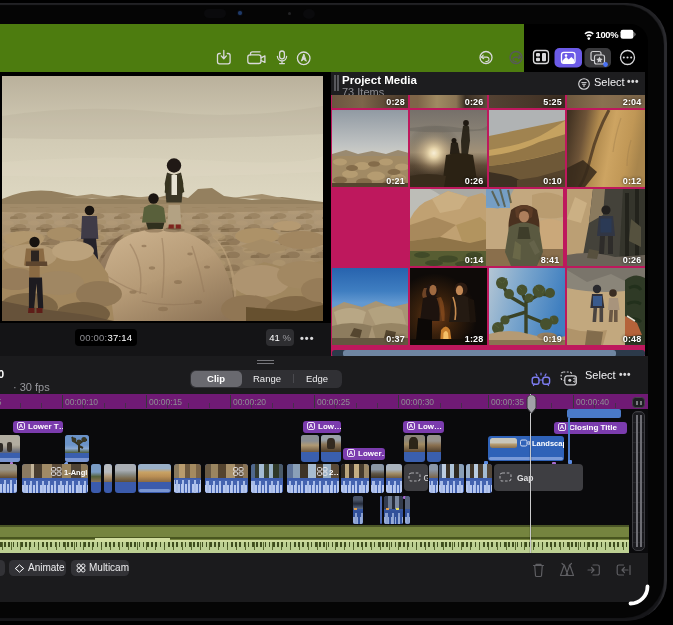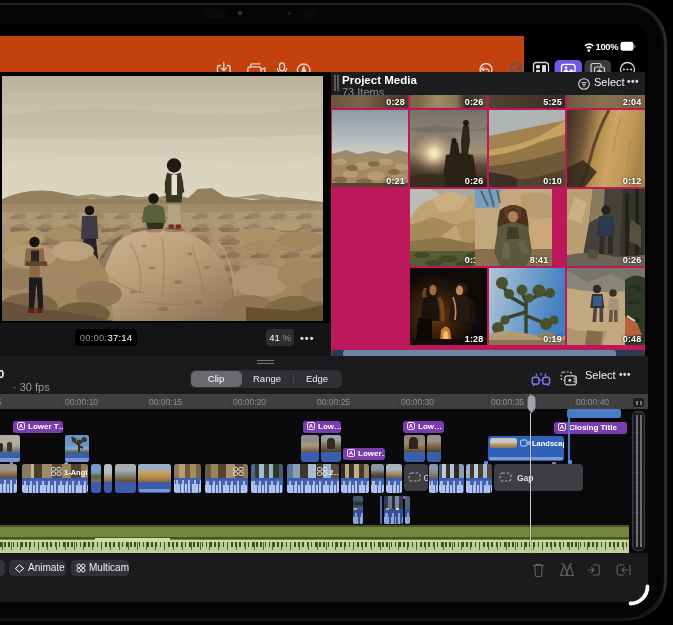--- a/index.html
+++ b/index.html
@@ -6,31 +6,31 @@
   html,body { width:673px; height:625px; background:#000; overflow:hidden;
     font-family:"Liberation Sans", sans-serif; }
   .abs { position:absolute; }
   #stage { position:relative; width:673px; height:625px; background:#000; overflow:hidden; }
   #device { position:absolute; left:-150px; top:3px; width:817px; height:618px;
     border-radius:40px; background:#050505;
     box-shadow: inset -3px 2px 1px rgba(64,64,70,.5), inset -3px -3px 1px rgba(48,48,54,.4); }
   #screen { position:absolute; left:0px; top:24px; width:648px; height:578px;
     background:#000; border-radius:0 18px 18px 0; overflow:hidden; }
   
-  #topbar { position:absolute; left:0; top:12px; width:524px; height:48px; background:#c2410c; }
+  #topbar { position:absolute; left:0; top:0; width:524px; height:48px; background:#4d7c0f; }
   
   #preview { position:absolute; left:0; top:48px; width:331px; height:284px; background:#000; }
   #mediapanel { position:absolute; left:331px; top:48px; width:314px; height:284px; background:#be185d; }
   #mphead { position:absolute; left:0; top:0; width:314px; height:23px; background:#1d1d1f; }
   .cell { position:absolute; width:76.5px; overflow:hidden; }
   .dur { position:absolute; right:3px; bottom:1px; color:#fff; font-size:9px; font-weight:bold;
          text-shadow:0 0 3px rgba(0,0,0,.9); letter-spacing:.2px; }
   
   #tltoolbar { position:absolute; left:0; top:332px; width:648px; height:38px; background:#1b1b1d; }
-  #ruler { position:absolute; left:0; top:370px; width:648px; height:15px; background:#404040; overflow:hidden;text-align:center; }
+  #ruler { position:absolute; left:0; top:370px; width:648px; height:15px; background:#701a75; overflow:hidden;text-align:center; }
   #tlbody { position:absolute; left:0; top:385px; width:648px; height:144px; background:#0a0a0c; overflow:hidden; }
   #bottombar { position:absolute; left:0; top:529px; width:648px; height:49px; background:#1b1b1d; }
   .rlabel { position:absolute; top:3px; color:#8e8e93; font-size:8.5px; }
   .pclip { position:absolute; height:12px; background:#7b3cae; border-radius:3px; color:#fff;
            font-size:8px; font-weight:bold; line-height:12px; white-space:nowrap; overflow:hidden; }
   .pclip .bdg { display:inline-block; width:8px; height:8px; border:1px solid rgba(255,255,255,.85);
            border-radius:2px; font-size:6px; line-height:6px; text-align:center; vertical-align:middle;
            margin:0 3px 2px 4px; }
   .cclip { position:absolute; top:26px; height:27px; background:#3a5fae; border-radius:3px; overflow:hidden; white-space:nowrap; }
   .sclip { position:absolute; top:55px; height:29px; background:#3b5bac; border-radius:3px; overflow:hidden; white-space:nowrap; }
@@ -355,21 +355,21 @@
         <path d="M0 52 L30 48 60 54 77 50 V66 H0 Z" fill="#8f7448"></path>
         <path d="M0 62 h77 v15 h-77 z" fill="#575d32"></path>
         <g fill="#414a28">
               <ellipse cx="12" cy="66" rx="8" ry="3"></ellipse>
               <ellipse cx="38" cy="70" rx="10" ry="3.4"></ellipse>
               <ellipse cx="64" cy="66" rx="8" ry="3"></ellipse>
               <ellipse cx="24" cy="74" rx="9" ry="3"></ellipse>
               <ellipse cx="54" cy="75" rx="9" ry="3"></ellipse>
             </g>
       </svg><span class="dur">0:14</span></div>
-      <div class="cell" style="left:144px;top:117px;height:77px;overflow:hidden">
+      <div class="cell" style="left:155px;top:117px;height:77px;overflow:hidden">
         <svg width="76.5" height="77" viewBox="0 0 76.5 77">
           <rect width="77" height="77" fill="#c3a87f"></rect>
           <rect width="24" height="19" fill="#7aa3c8"></rect>
           <path d="M0 0 h28 l-7 13 -9 7 -12 -3 z" fill="#6f99bf" opacity=".5"></path>
           <path d="M14 0 l5 18 M6 2 l7 15 M22 1 l3 13" stroke="#55553c" stroke-width="2" fill="none" opacity=".8"></path>
           <path d="M46 6 q16 -6 31 2 v20 q-17 4 -31 -2 z" fill="#b99c70"></path>
           <ellipse cx="64" cy="52" rx="24" ry="22" fill="#caa87a"></ellipse>
           <path d="M0 60 h77 v17 h-77 z" fill="#8a6f4c"></path>
           <path d="M25 21 q13 -10 26 0 l2 10 q2 14 -4 18 l-5 -8 -1 6 h-10 l-1 -6 -5 8 q-6 -5 -4 -18 z" fill="#4a311f"></path>
           <path d="M29 20 q9 -8 18 0 l-1 8 q-8 6 -16 0 z" fill="#5d3c26"></path>
@@ -390,20 +390,36 @@
         <path d="M60 4 v66 M70 0 v70" stroke="#23231c" stroke-width="4"></path>
         <path d="M64 30 l10 8 v20 l-12 -6 z" fill="#55513e"></path>
         <circle cx="39" cy="21" r="4.6" fill="#22201e"></circle>
         <path d="M32 27 h14 l2 20 h-18 z" fill="#313644"></path>
         <path d="M33.5 29.5 h11 v14 h-11 z" fill="#2b3a55"></path>
         <path d="M33 47 h5 l-1 18 h-5 z M41 47 h5 l0 18 h-5 z" fill="#2e2c2a"></path>
         <path d="M0 66 q24 -5 48 2 l30 -2 v11 H0 Z" fill="#6b6358"></path>
         <path d="M22 60 l10 2 -2 8 -10 -1 z" fill="#57503e"></path>
       </svg><span class="dur">0:26</span></div>
 
+      <div class="cell" style="left:.5px;top:196px;height:77px"><svg width="76.5" height="77" viewBox="0 0 76.5 77">
+        <linearGradient id="g31" x1="0" y1="0" x2="0" y2="1">
+              <stop offset="0" stop-color="#2763ae"></stop>
+              <stop offset=".3" stop-color="#3f7ec1"></stop>
+              <stop offset=".45" stop-color="#6298d0"></stop>
+            </linearGradient>
+        <rect width="77" height="77" fill="url(#g31)"></rect>
+        <path d="M0 40 L12 34 30 39 44 33 60 39 77 35 V77 H0 Z" fill="#a8957410"></path>
+        <path d="M0 40 L12 34 30 39 44 33 60 39 77 35 V77 H0 Z" fill="#a89574"></path>
+        <path d="M2 44 Q18 36 34 44 L30 58 6 60 Z" fill="#b8a785"></path>
+        <path d="M36 42 Q54 34 70 42 L74 56 44 58 Z" fill="#b3a27f"></path>
+        <path d="M0 58 Q20 52 40 58 L36 72 0 74 Z" fill="#8d7c5e"></path>
+        <path d="M40 58 Q60 52 77 58 V74 L44 72 Z" fill="#978564"></path>
+        <path d="M0 70 h77 v7 H0 Z" fill="#655640"></path>
+        <path d="M22 60 l8 2 -2 8 -10 -2 z M54 62 l10 2 -2 8 -10 -2 z" fill="#55462f"></path>
+      </svg><span class="dur">0:37</span></div>
       <div class="cell" style="left:79px;top:196px;height:77px;overflow:hidden">
         <svg width="76.5" height="77" viewBox="0 0 76.5 77">
           <rect width="77" height="77" fill="#100c09"></rect>
           <radialGradient id="fireg" cx=".32" cy=".62" r=".55">
             <stop offset="0" stop-color="#6e3a16"></stop>
               <stop offset=".45" stop-color="#38200c"></stop>
               <stop offset="1" stop-color="#0e0a08"></stop>
           </radialGradient>
           <rect width="77" height="77" fill="url(#fireg)"></rect>
           <circle cx="21" cy="23" r="7" fill="#211510"></circle>
@@ -477,21 +493,21 @@
       <div class="abs" style="left:.5px;top:278px;width:313px;height:6.5px;background:#2c3a4a;border-radius:3px"></div>
       <div class="abs" style="left:12px;top:278px;width:273px;height:6.5px;background:#6f86a2;border-radius:3px"></div>
     </div>
     <div id="tltoolbar">
       <div class="abs" style="left:257px;top:3.5px;width:17px;height:1.2px;background:#77777c"></div>
       <div class="abs" style="left:257px;top:6.5px;width:17px;height:1.2px;background:#77777c"></div>
       <div class="abs" style="left:-2px;top:12px;color:#fff;font-size:11px;font-weight:bold">0</div>
       <div class="abs" style="left:13px;top:25px;color:#98989d;font-size:11px">· 30 fps</div>
       <div class="abs" style="left:190px;top:14px;width:152px;height:17.5px;background:#303034;border-radius:5.5px">
         <div class="abs" style="left:.5px;top:.5px;width:51px;height:16.5px;background:#69696f;border-radius:5px"></div>
-        <div class="abs" style="left:0;top:0;width:52px;text-align:center;color:#fff;font-size:9.5px;font-weight:normal;line-height:17.5px">Clip</div>
+        <div class="abs" style="left:0;top:0;width:52px;text-align:center;color:#fff;font-size:9.5px;font-weight:bold;line-height:17.5px">Clip</div>
         <div class="abs" style="left:52px;top:0;width:50px;text-align:center;color:#ededef;font-size:9.5px;line-height:17.5px">Range</div>
         <div class="abs" style="left:102px;top:0;width:50px;text-align:center;color:#ededef;font-size:9.5px;line-height:17.5px">Edge</div>
         <div class="abs" style="left:102.5px;top:4px;width:1px;height:9px;background:#4a4a4f"></div>
       </div>
       <svg class="abs" style="left:531px;top:16px" width="20" height="15" viewBox="0 0 20 15">
         <g stroke="#7d7df2" fill="none" stroke-width="1.4" stroke-linecap="round">
           <rect x="1.2" y="5.2" width="6.8" height="7" rx="2.2"></rect>
           <rect x="11.8" y="5.2" width="6.8" height="7" rx="2.2"></rect>
           <path d="M8.2 8 h3.4" stroke-width="1.2"></path>
           <path d="M10 1 v2 M5 2 l1 1.8 M15 2 l-1 1.8 M2.5 13.5 l1 -1.4 M17.5 13.5 l-1 -1.4" stroke-width="1.2"></path>

